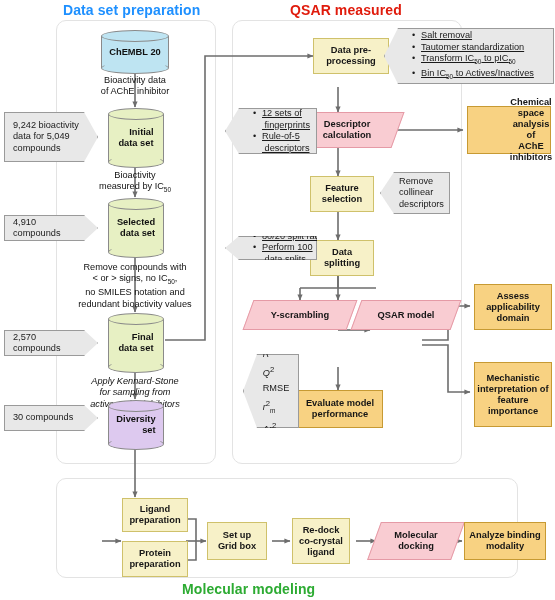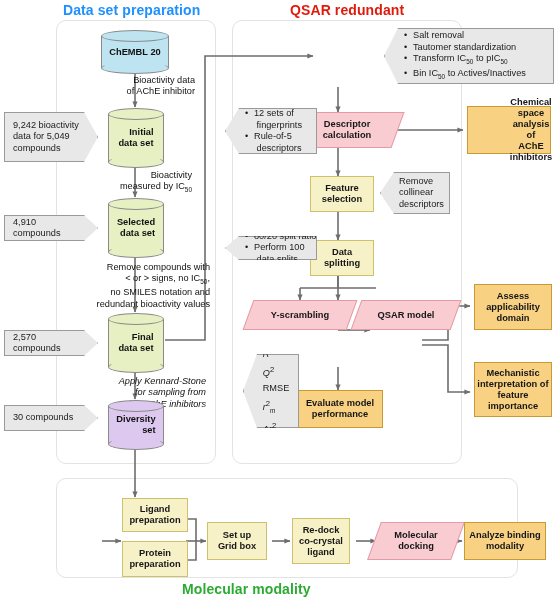--- a/index.html
+++ b/index.html
@@ -42,45 +42,45 @@
   .c-green .body,.c-green .top,.c-green .bot{background:#e7f0c3;}
   .c-purple .body,.c-purple .top,.c-purple .bot{background:#ddc9ef;}
 
   
   .callout{position:absolute;box-sizing:border-box;background:#e8e8e8;border:1.2px solid #9a9a9a;
            font-size:9.2px;line-height:11.5px;color:#1b1b1b;display:flex;align-items:center;}
   .callout.rightpoint{clip-path:polygon(0 0, calc(100% - 14px) 0, 100% 50%, calc(100% - 14px) 100%, 0 100%);
            padding:4px 18px 4px 8px;}
   .callout.leftpoint{clip-path:polygon(14px 0, 100% 0, 100% 100%, 14px 100%, 0 50%);
            padding:4px 8px 4px 18px;}
-  .callout ul{margin:0;padding-left:9px;list-style:none;}
+  .callout ul{margin:8px;padding-left:9px;list-style:none;text-decoration:underline;}
   .callout li{position:relative;padding-left:1px;white-space:nowrap;}
   .callout li:before{content:"\2022";position:absolute;left:-8px;}
   .callout .plain{white-space:pre-line;}
 
   
-  .ftext{position:absolute;font-size:9.2px;line-height:11.3px;color:#111;text-align:right;
+  .ftext{position:absolute;font-size:9.2px;line-height:11.3px;color:#111;text-align:center;
          white-space:pre-line;}
 
   svg.wires{position:absolute;left:0;top:0;width:555px;height:600px;pointer-events:none;}
   .met{font-style:italic;}
   sub{font-size:.7em;}
 </style>
 </head>
 <body>
 
 <div id="stage">
 
   <div class="panel" style="left:56px;top:20px;width:158px;height:442px;"></div>
   <div class="panel" style="left:232px;top:20px;width:228px;height:442px;"></div>
   <div class="panel" style="left:56px;top:478px;width:460px;height:98px;"></div>
 
   <div class="title t-blue" style="left:63px;top:2px;">Data set preparation</div>
-  <div class="title t-red" style="left:290px;top:2px;">QSAR redundant</div>
-  <div class="title t-green" style="left:182px;top:581px;">Molecular modality</div>
+  <div class="title t-red" style="left:290px;top:2px;">QSAR measured</div>
+  <div class="title t-green" style="left:182px;top:581px;">Molecular modeling</div>
 
   <svg class="wires" viewBox="0 0 555 600">
     <defs>
       <marker id="ah" markerWidth="7" markerHeight="7" refX="5.6" refY="2.6" orient="auto" markerUnits="userSpaceOnUse">
         <path d="M0,0 L6,2.6 L0,5.2 z" fill="#6d6d6d"></path>
       </marker>
     </defs>
     <g stroke="#6d6d6d" stroke-width="1.6" fill="none" marker-end="url(#ah)">
 
       <path d="M135,73 L135,107"></path>
@@ -173,20 +173,21 @@
   <div class="callout rightpoint" style="left:4px;top:215px;width:94px;height:26px;">
     <span class="plain">4,910 compounds</span>
   </div>
   <div class="callout rightpoint" style="left:4px;top:330px;width:94px;height:26px;">
     <span class="plain">2,570 compounds</span>
   </div>
   <div class="callout rightpoint" style="left:4px;top:405px;width:94px;height:26px;">
     <span class="plain">30 compounds</span>
   </div>
 
+  <div class="node box-yellow" style="left:313px;top:38px;width:76px;height:36px;">Data pre-<br>processing</div>
 
   <div class="node para" style="left:296px;top:112px;width:102px;height:36px;">
     <div class="pbg"></div>
     <div class="ptx">Descriptor<br>calculation</div>
   </div>
 
   <div class="node box-yellow" style="left:310px;top:176px;width:64px;height:36px;">Feature<br>selection</div>
 
   <div class="node box-yellow" style="left:310px;top:240px;width:64px;height:36px;">Data<br>splitting</div>
 
@@ -234,21 +235,21 @@
       <span class="met">R</span><sup>2</sup><br>
       <span class="met">Q</span><sup>2</sup><br>
       RMSE<br>
       <span class="met">r</span><sup>2</sup><sub>m</sub><br>
       <span class="met">Δr</span><sup>2</sup><sub>m</sub>
     </span>
   </div>
 
   <div class="node box-orange" style="left:467px;top:106px;width:84px;height:48px;padding-left:44px;">Chemical space<br>analysis of<br>AChE inhibitors</div>
   <div class="node box-orange" style="left:474px;top:284px;width:78px;height:46px;">Assess<br>applicability<br>domain</div>
-  <div class="node box-orange" style="left:474px;top:362px;width:78px;height:55px;">Mechanistic<br>interpretation of<br>feature<br>importance</div>
+  <div class="node box-orange" style="left:474px;top:362px;width:78px;height:65px;">Mechanistic<br>interpretation of<br>feature<br>importance</div>
 
 
   <div class="node box-yellow" style="left:122px;top:498px;width:66px;height:34px;">Ligand<br>preparation</div>
   <div class="node box-yellow" style="left:122px;top:541px;width:66px;height:36px;">Protein<br>preparation</div>
   <div class="node box-yellow" style="left:207px;top:522px;width:60px;height:38px;">Set up<br>Grid box</div>
   <div class="node box-yellow" style="left:292px;top:518px;width:58px;height:46px;">Re-dock<br>co-crystal<br>ligand</div>
 
   <div class="node para" style="left:374px;top:522px;width:84px;height:38px;">
     <div class="pbg"></div>
     <div class="ptx">Molecular<br>docking</div>

